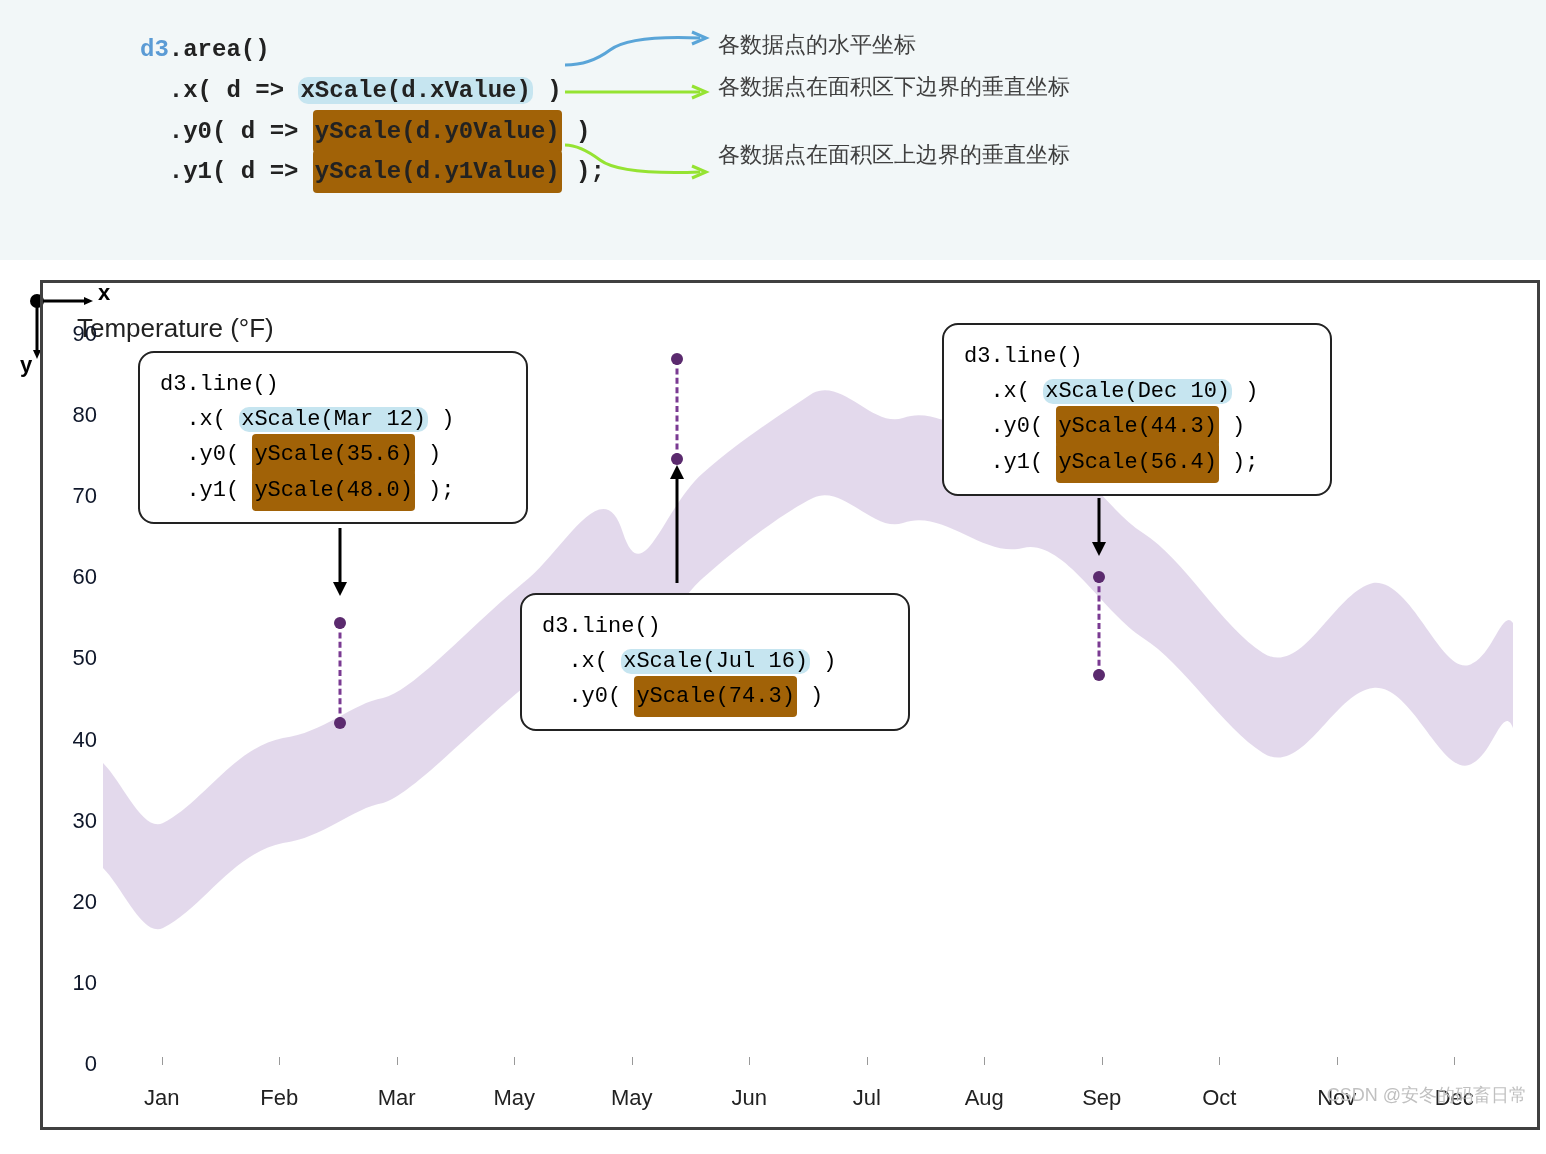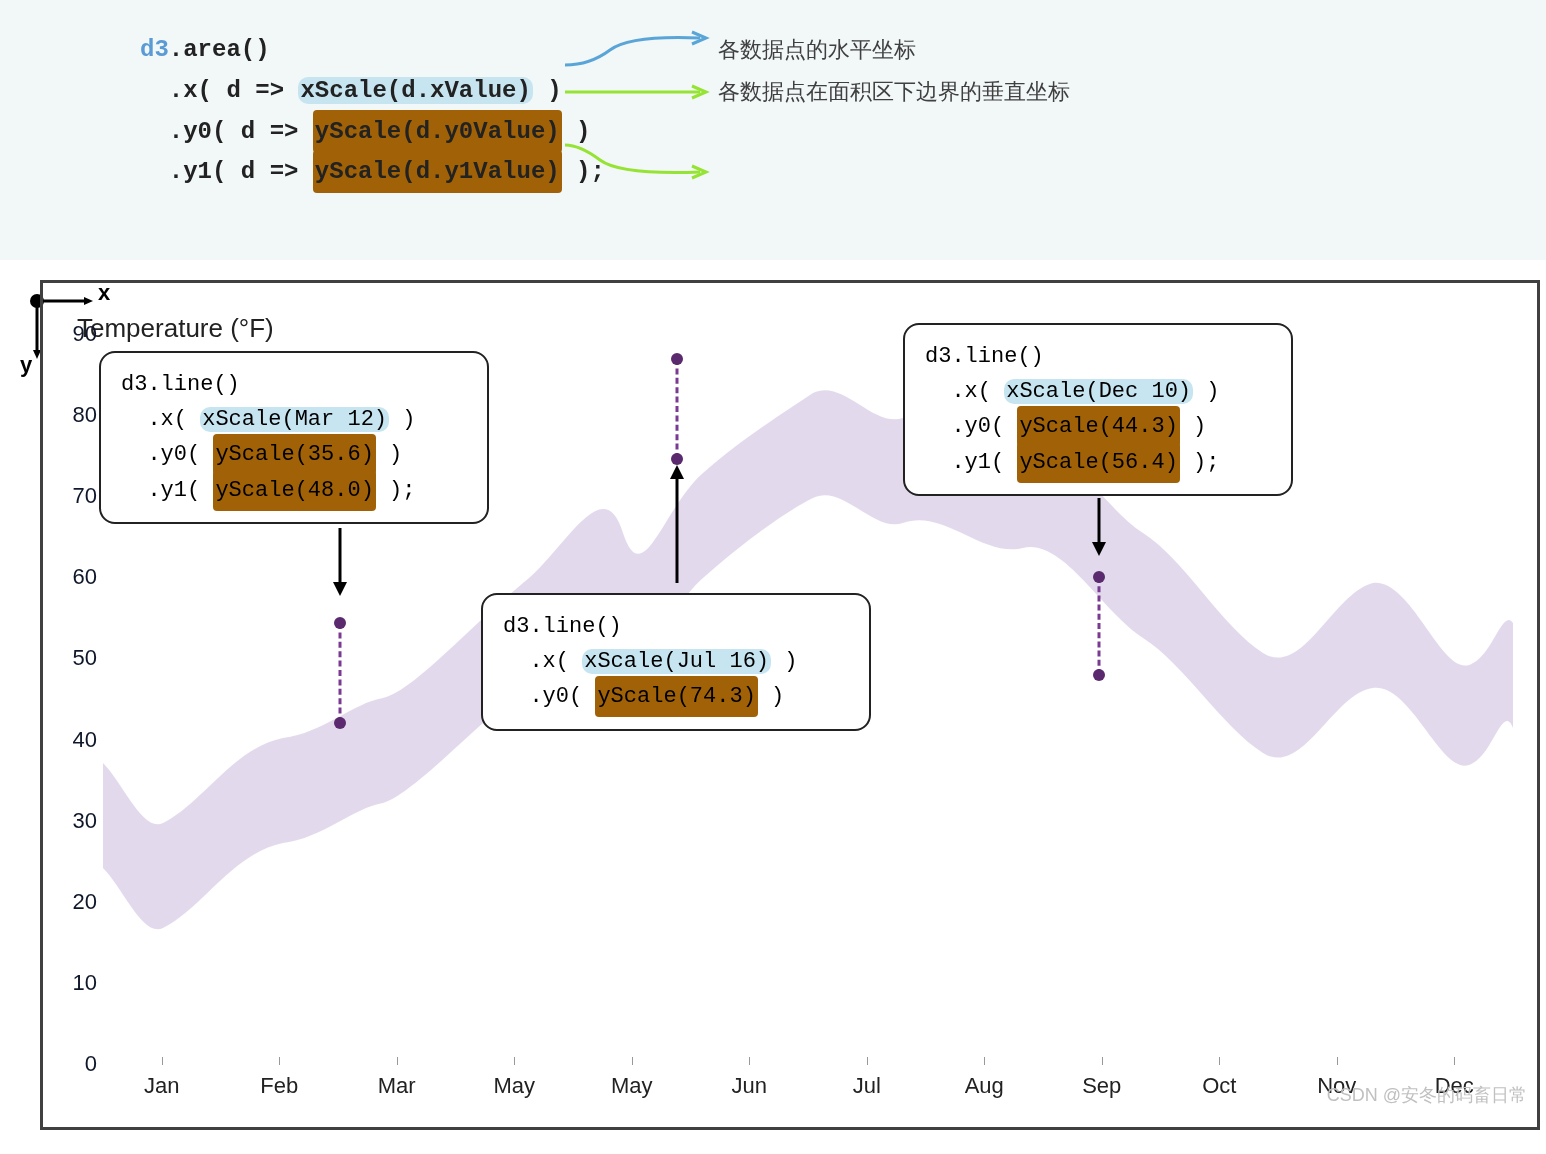--- a/index.html
+++ b/index.html
@@ -5,42 +5,42 @@
   * { box-sizing: border-box; margin: 0; padding: 0; }
   body { font-family: Arial, sans-serif; background: #fff; width: 1546px; }
   
   .top-panel { background: #f2f7f8; padding: 30px 140px 50px 140px; position: relative; height: 260px; }
   .code-block { font-family: Consolas, "Courier New", monospace; font-size: 24px; font-weight: bold; color: #222; line-height: 1.7; }
   .code-block .d3 { color: #5b9bd5; }
   .hl-blue { background: #c6e5f0; border-radius: 10px; padding: 0 2px; }
   .hl-green { background: #a16207; border-radius: 4px; padding: 8px 2px; }
   
   .arrow-labels { position: absolute; left: 560px; top: 30px; }
-  .arrow-row { display: flex; align-items: center; height: 40px; margin-bottom: 2px; }
+  .arrow-row { display: flex; height: 40px; margin-bottom: 2px; }
   .arrow-curve { width: 150px; height: 40px; }
   .arrow-text { font-size: 22px; color: #404040; margin-left: 8px; }
   .arrow-row.offset { margin-top: 28px; }
   
   .chart-wrap { position: relative; margin: 20px 14px 0 14px; }
   .axis-x-label { position: absolute; left: 84px; top: 0px; font-size: 22px; font-weight: bold; }
   .axis-y-label { position: absolute; left: 6px; top: 72px; font-size: 22px; font-weight: bold; }
   .axis-dot { position: absolute; left: 16px; top: 14px; width: 14px; height: 14px; background: #000; border-radius: 50%; }
   .axis-arrow-x { position: absolute; left: 24px; top: 17px; width: 55px; height: 8px; }
   .axis-arrow-y { position: absolute; left: 19px; top: 24px; width: 8px; height: 55px; }
   
   .chart-title { position: absolute; left: 34px; top: 30px; font-size: 26px; font-weight: 500; color: #222; }
   
   .chart { border: 3px solid #404040; margin-left: 26px; width: 1500px; height: 850px; position: relative; margin-top: 20px; }
   .plot-area { position: absolute; left: 60px; top: 50px; width: 1410px; height: 730px; }
   
   .y-tick { position: absolute; left: 20px; font-size: 22px; color: #0f172a; text-align: right; width: 34px; }
-  .x-tick { position: absolute; bottom: 28px; font-size: 22px; color: #222; text-align: center; width: 60px; }
+  .x-tick { position: absolute; bottom: 16px; font-size: 22px; color: #222; text-align: center; width: 60px; }
   .x-grid { position: absolute; bottom: 62px; width: 1px; height: 8px; background: #999; }
   
-  .callout { position: absolute; background: #fff; border: 2.5px solid #222; border-radius: 16px; padding: 14px 20px; font-family: Consolas, "Courier New", monospace; font-size: 22px; line-height: 1.6; z-index: 10; }
+  .callout { position: absolute; background: #fff; border: 2.5px solid #222; border-radius: 16px; padding: 14px 20px; font-family: Consolas, "Courier New", monospace; font-size: 22px; line-height: 1.6; z-index: 10; margin-left: 39px; }
   .callout-line { white-space: nowrap; }
   
   .point-arrow { position: absolute; z-index: 5; }
   .data-point { position: absolute; width: 12px; height: 12px; background: #5b2a6e; border-radius: 50%; z-index: 4; transform: translate(-50%, -50%); }
   .dash-line { position: absolute; border-left: 3px dashed #7a3a92; z-index: 3; transform: translateX(-50%); }
   
   .watermark { position: absolute; right: 10px; bottom: 20px; font-size: 18px; color: #c0c0c0; z-index: 20; }
 </style>
 </head>
 <body>
@@ -66,20 +66,21 @@
         <path d="M 5 20 L 140 20" stroke="#95e332" stroke-width="3" fill="none"></path>
         <path d="M 132 14 L 146 20 L 132 26" stroke="#95e332" stroke-width="3" fill="none"></path>
       </svg>
       <span class="arrow-text">各数据点在面积区下边界的垂直坐标</span>
     </div>
     <div class="arrow-row offset">
       <svg class="arrow-curve" viewBox="0 0 150 40">
         <path d="M 5 5 Q 20 5 40 20 Q 60 35 140 32" stroke="#95e332" stroke-width="3" fill="none"></path>
         <path d="M 132 26 L 146 32 L 132 38" stroke="#95e332" stroke-width="3" fill="none"></path>
       </svg>
+      <span class="arrow-text">各数据点在面积区上边界的垂直坐标</span>
     </div>
   </div>
 </div>
 
 <div class="chart-wrap">
   <div class="axis-dot"></div>
   <svg class="axis-arrow-x" viewBox="0 0 55 8">
       <line x1="0" y1="4" x2="48" y2="4" stroke="#000" stroke-width="3"></line>
       <path d="M 46 0 L 55 4 L 46 8 Z" fill="#000"></path>
     </svg>

